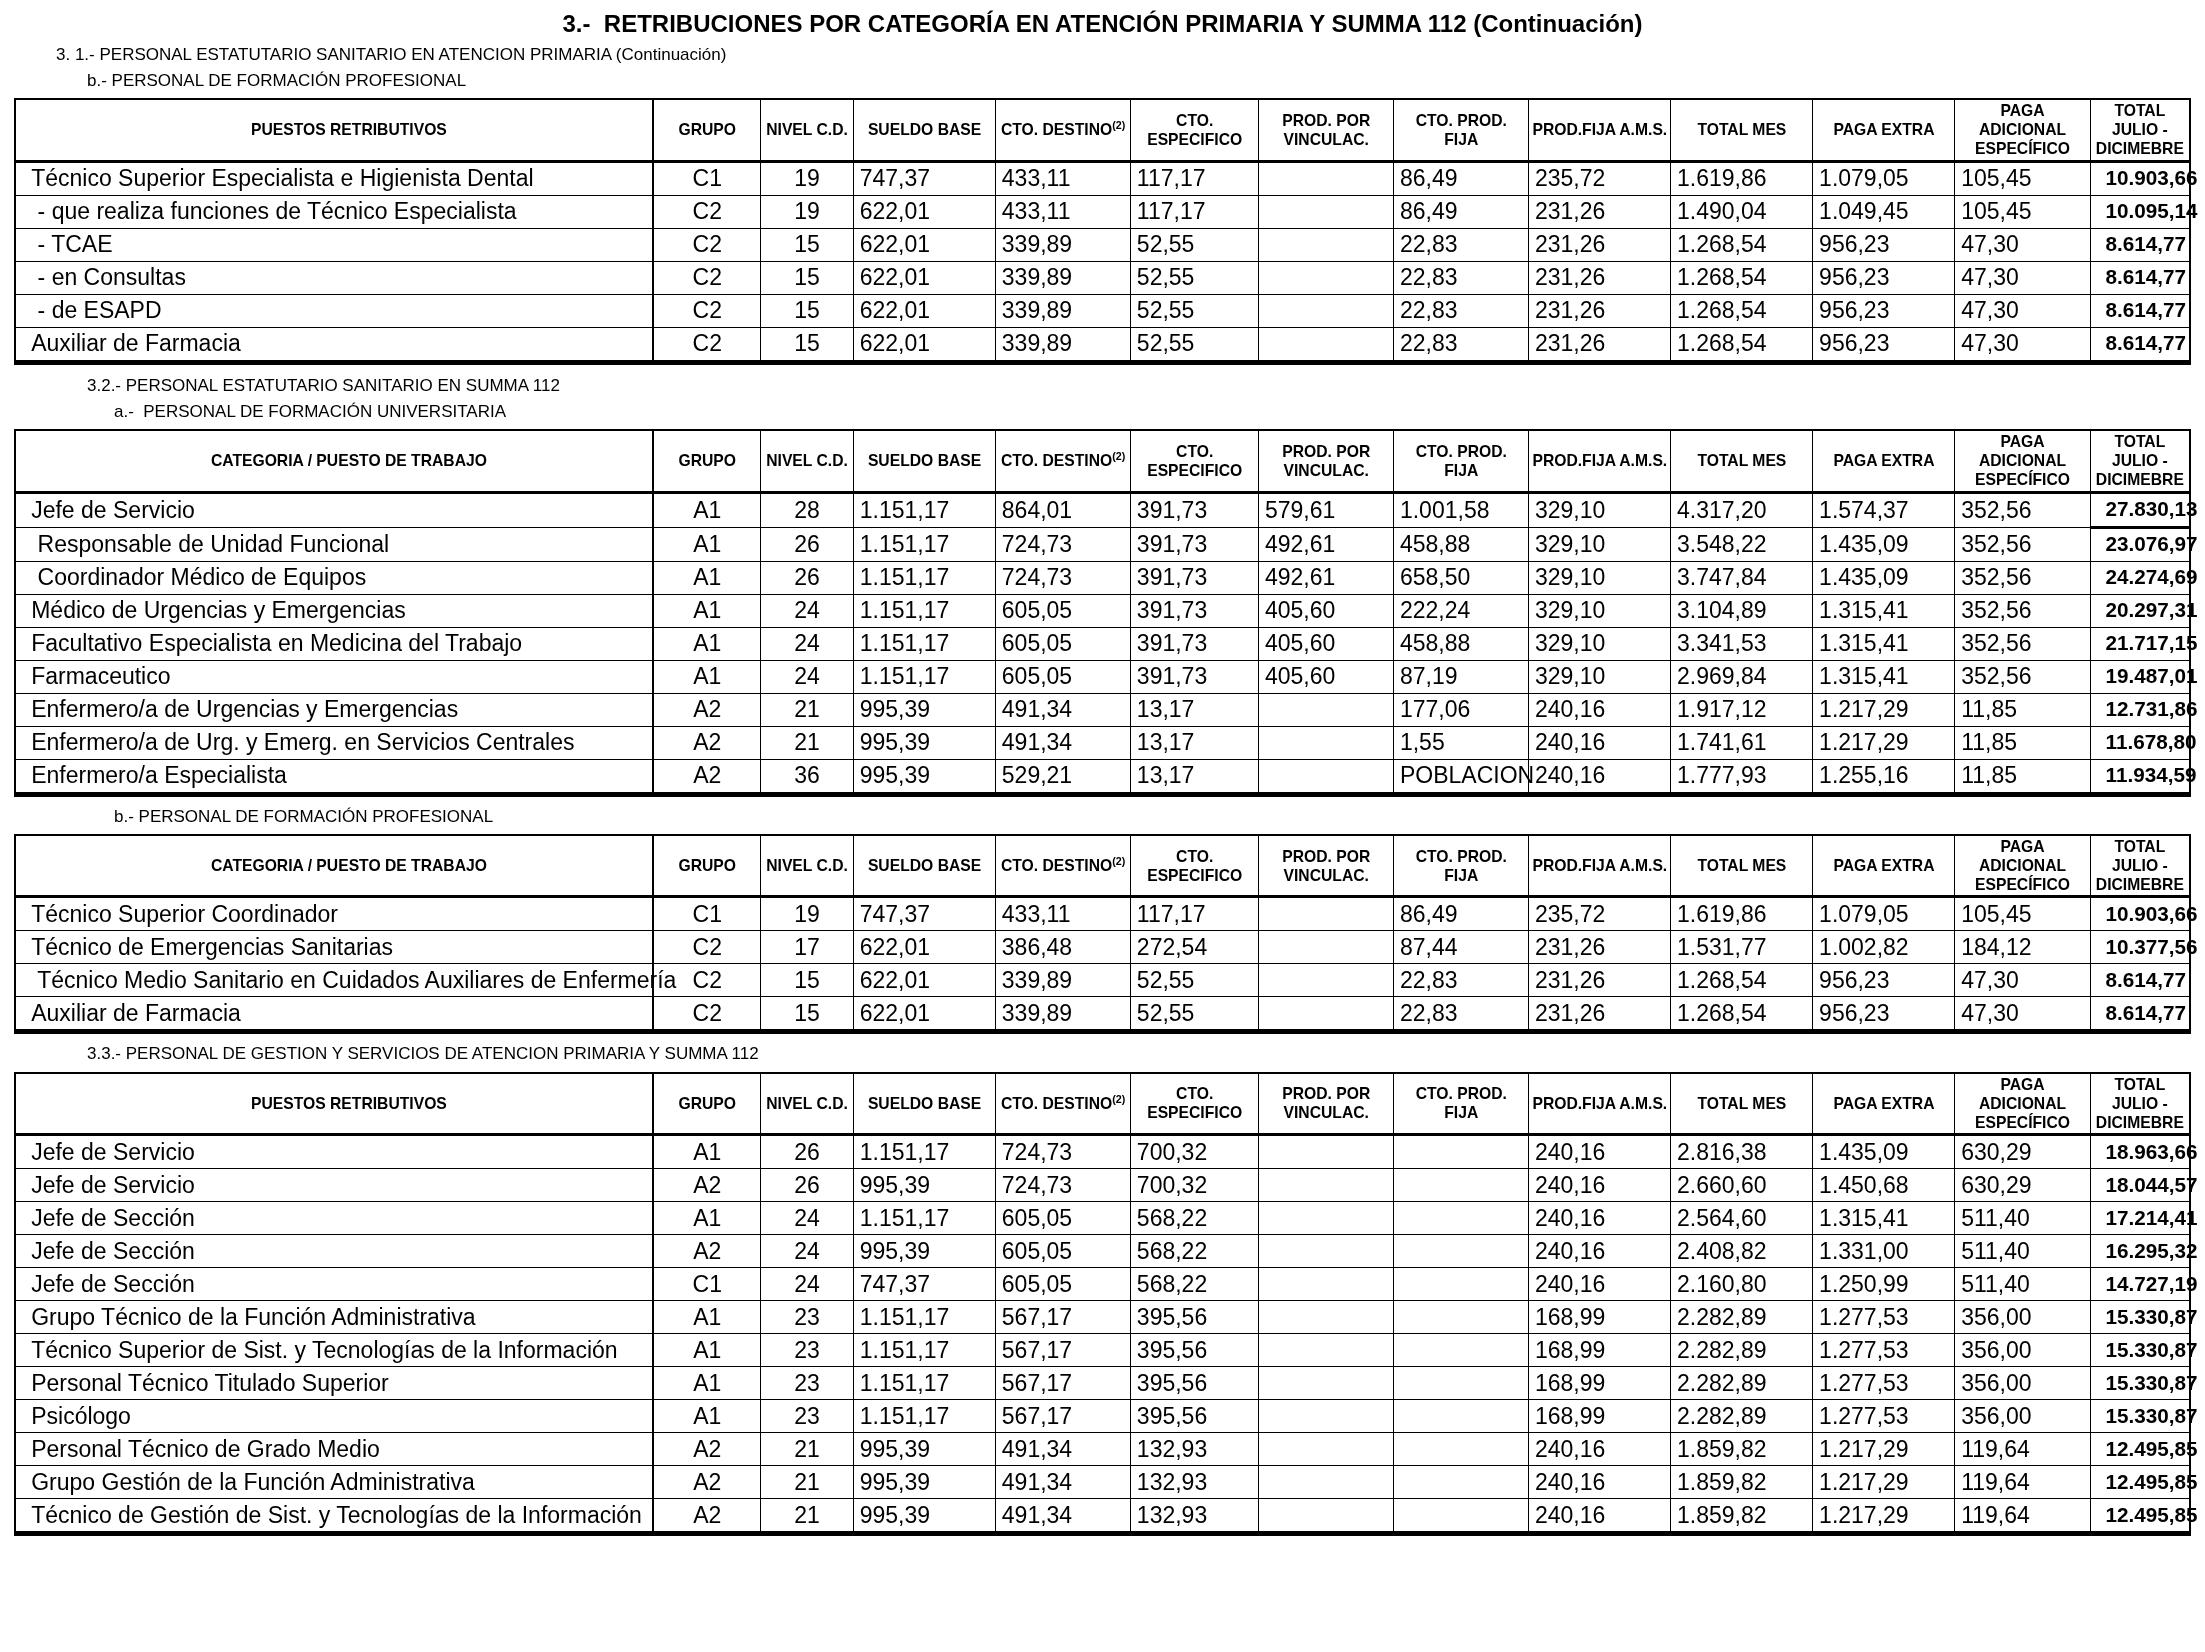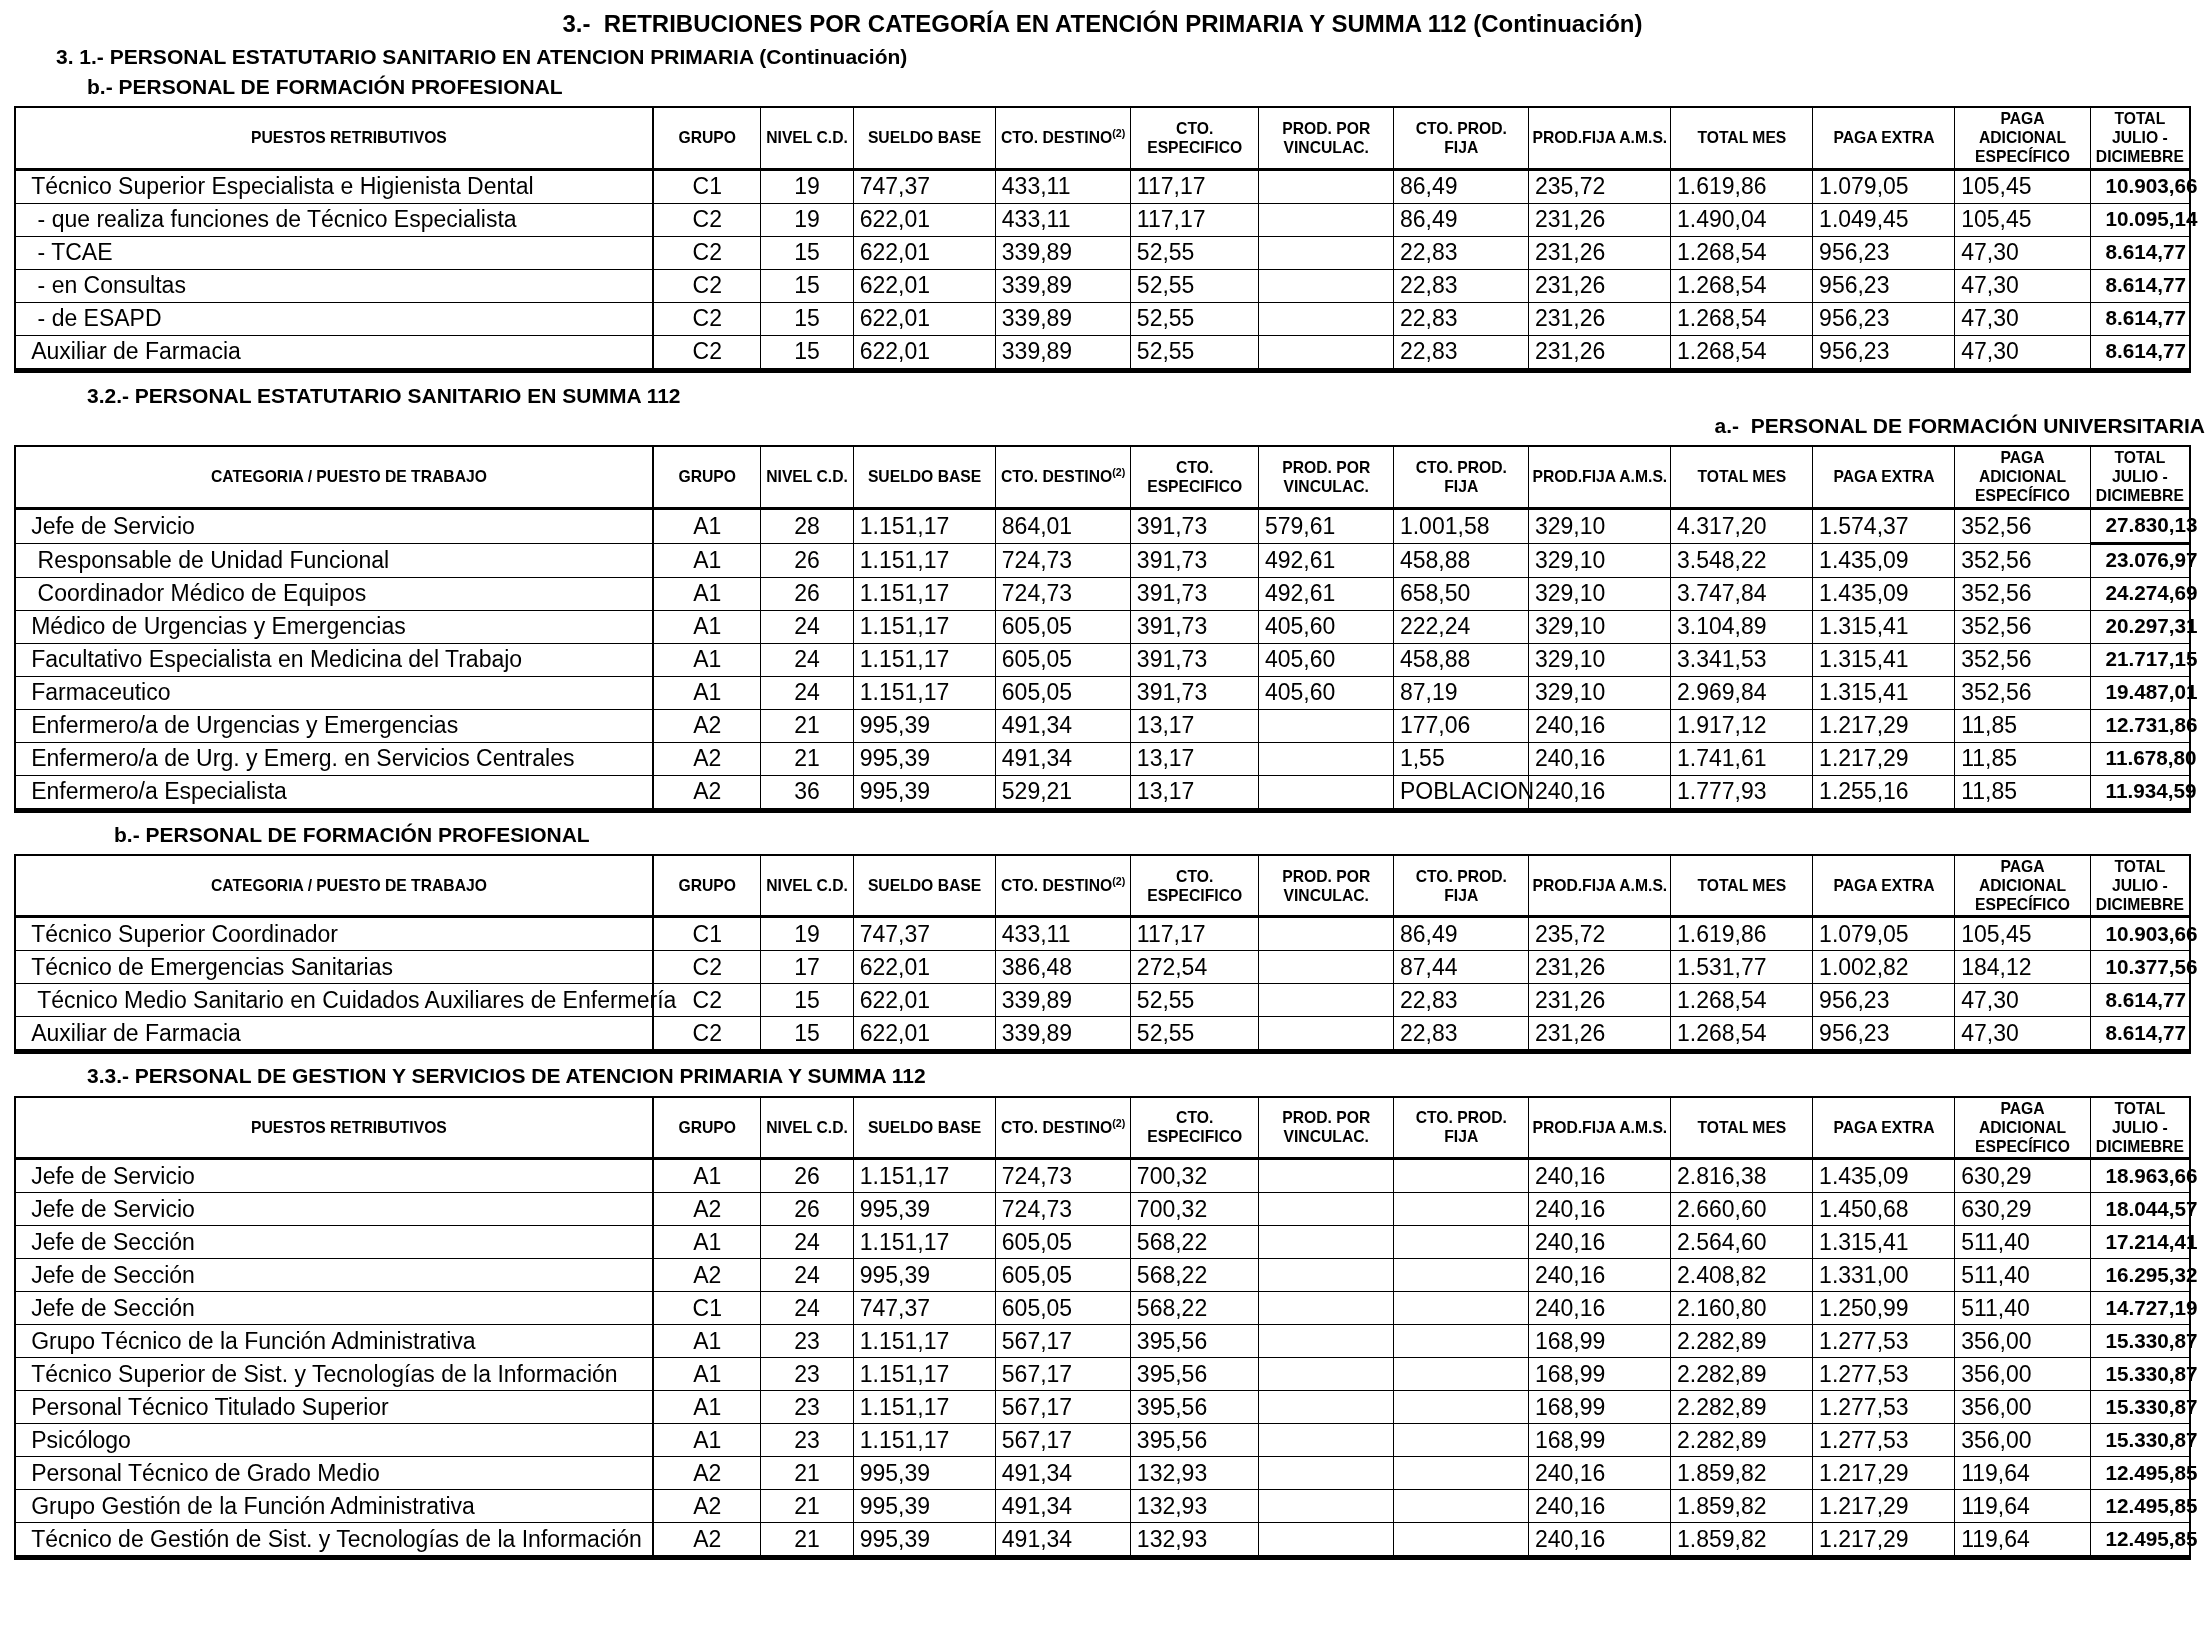--- a/index.html
+++ b/index.html
@@ -5,25 +5,25 @@
   html,body{margin:0;padding:0;background:#ffffff;}
   body{
     width:2205px;height:1653px;
     font-family:"Liberation Sans","DejaVu Sans",sans-serif;
     color:#000;position:relative;
   }
   .title{
     text-align:center;font-size:24px;font-weight:bold;
     margin:10px 0 0 0;white-space:pre;
   }
-  .hdg{font-weight:bold;font-size:21px;white-space:pre;}
+  .hdg{font-weight:normal;font-size:17px;white-space:pre;}
   .h-s31{margin:7.1px 0 0 56px;}
   .h-b1{margin:5.7px 0 7.1px 87px;}
   .h-s32{margin:11.4px 0 0 87px;}
-  .h-a2{margin:5.7px 0 7.1px 114px;text-align:right;}
+  .h-a2{margin:5.7px 0 7.1px 114px;}
   .h-b2{margin:10px 0 7.1px 114px;}
   .h-s33{margin:10px 0 7.1px 87px;}
   table.sal{
     border-collapse:collapse;table-layout:fixed;
     width:2177px;margin-left:14.2px;
     border-top:2.8px solid #000;border-left:2.8px solid #000;
     border-right:2.8px solid #000;border-bottom:5px solid #000;
   }
   table.sal th{
     border-right:1.4px solid #000;border-bottom:3.6px solid #000;

